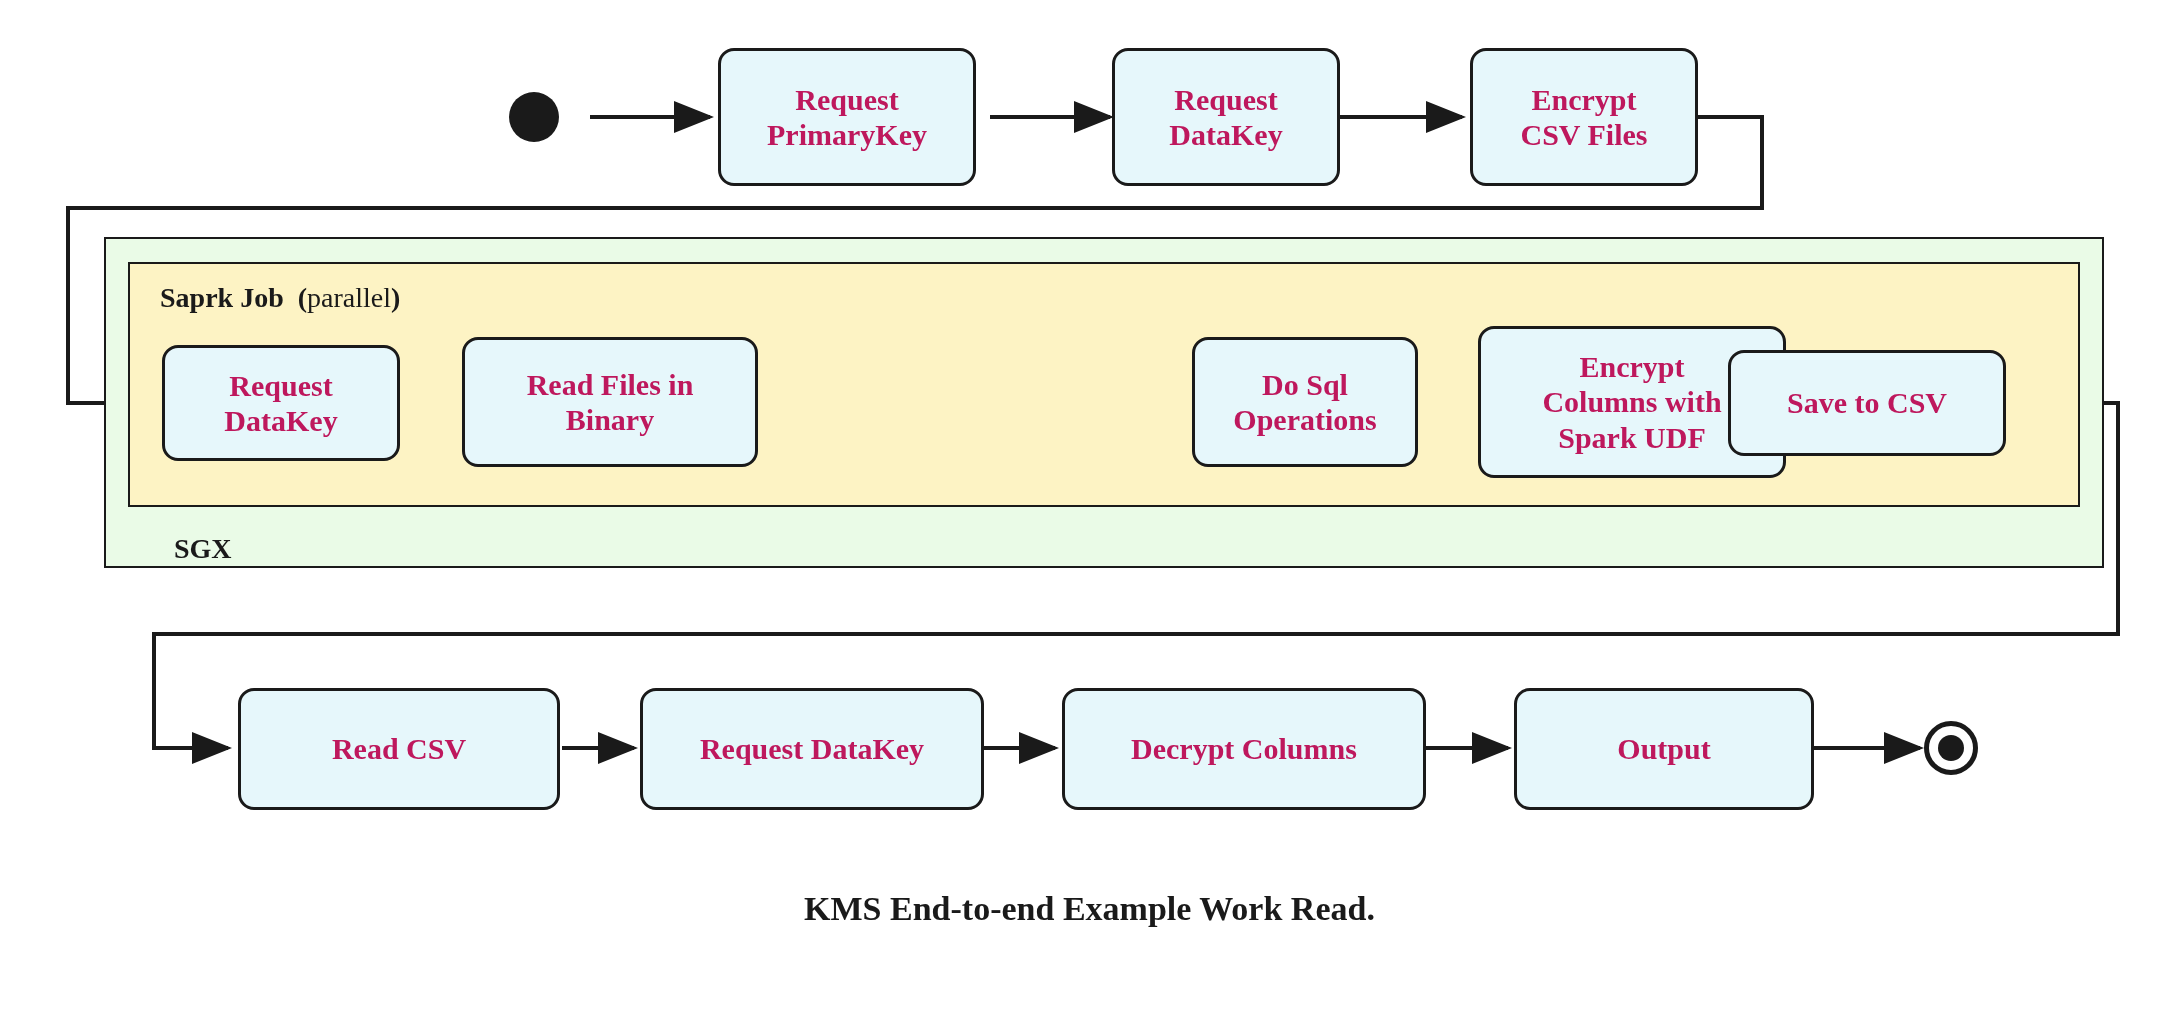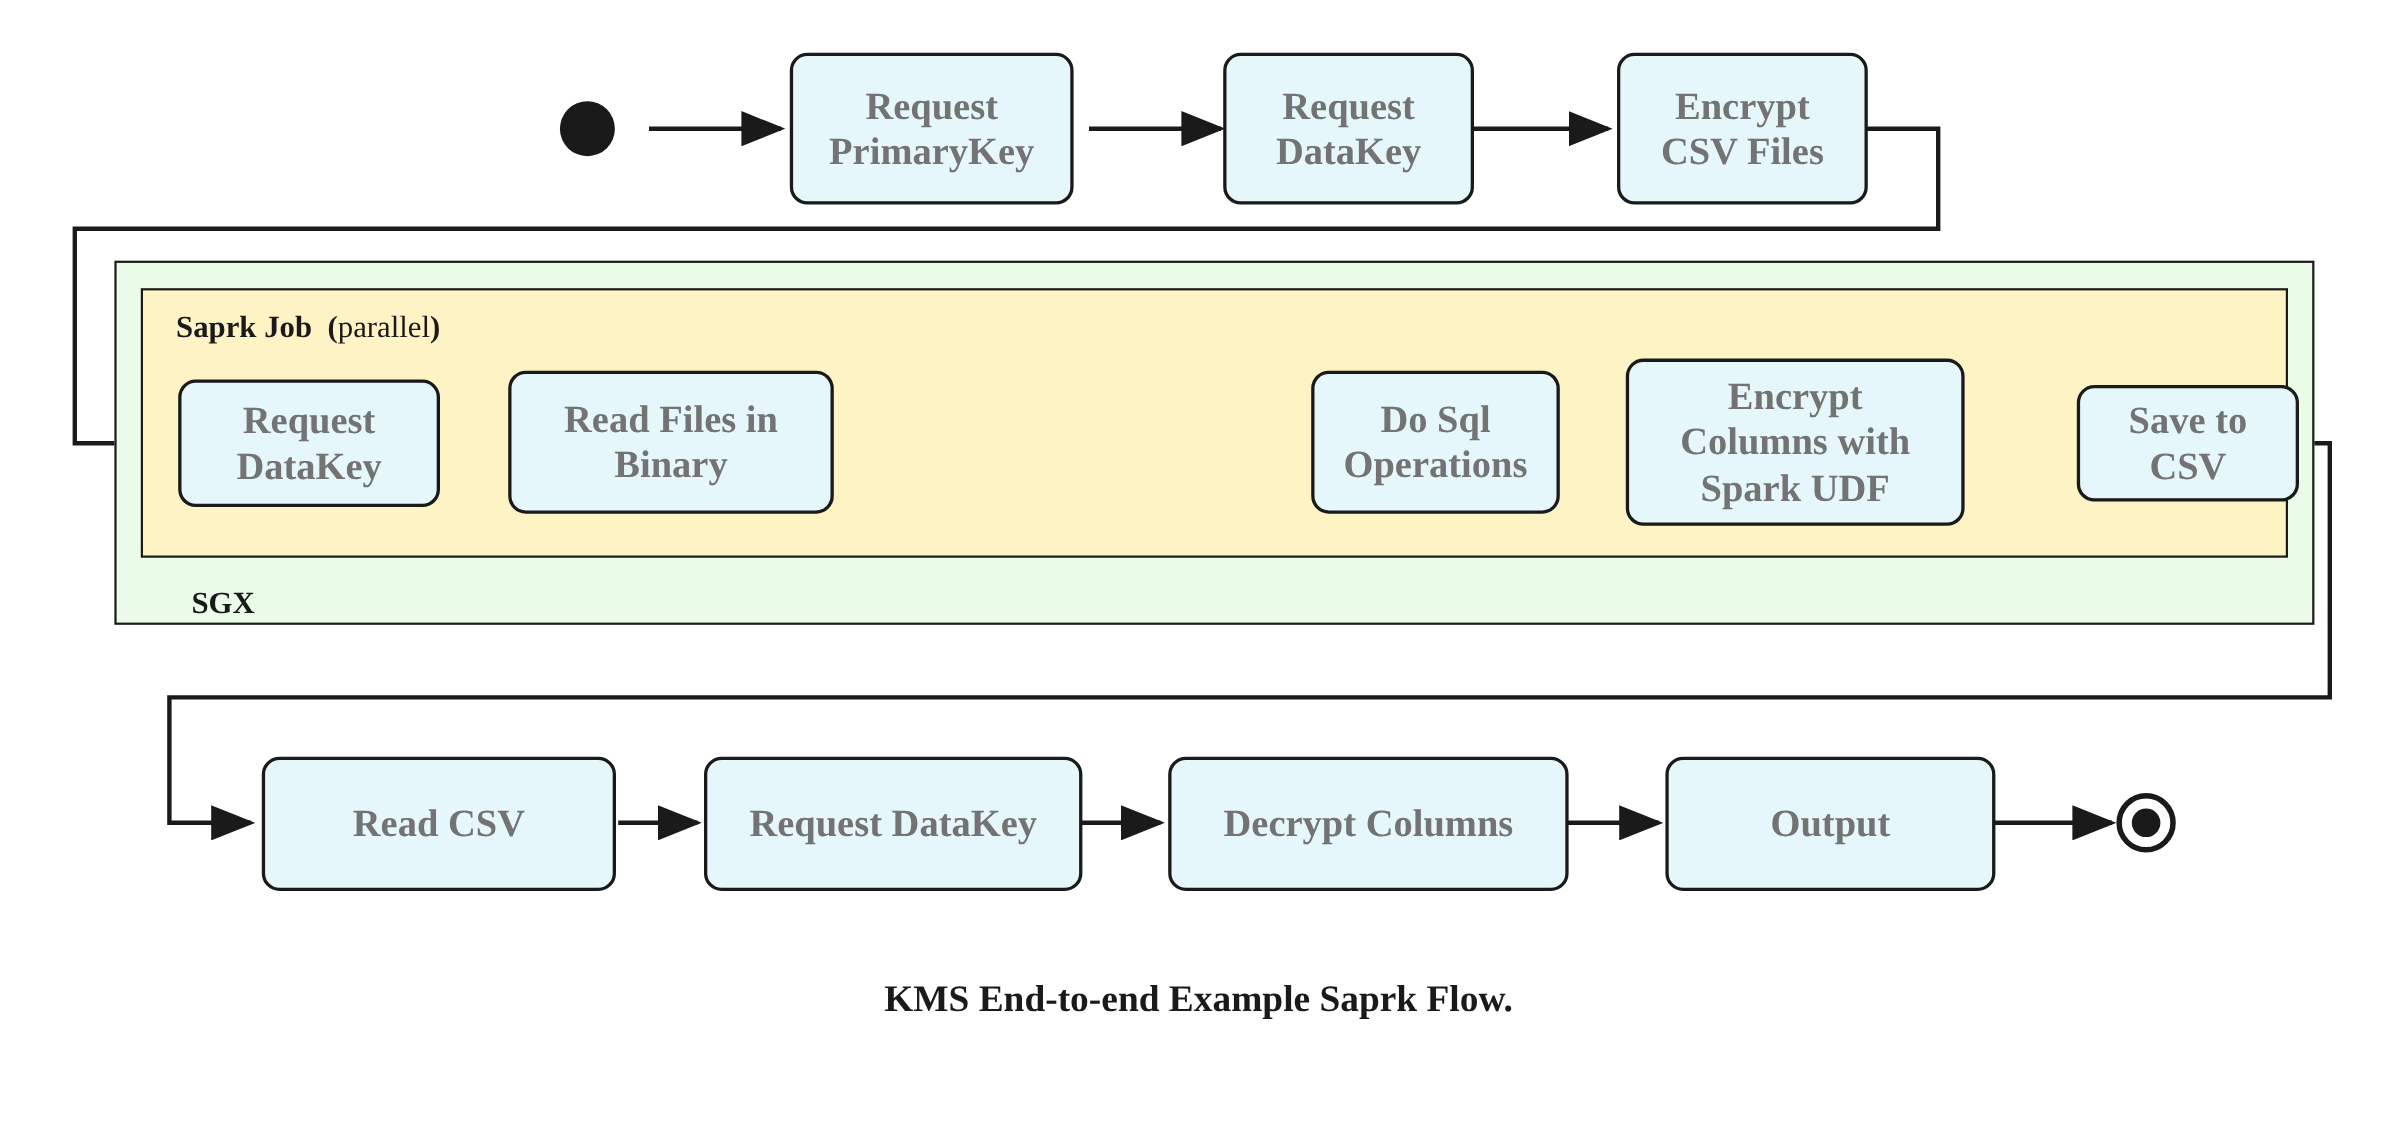--- a/index.html
+++ b/index.html
@@ -31,25 +31,25 @@
     position: absolute;
     box-sizing: border-box;
     background: #e6f7fb;
     border: 3px solid #1a1a1a;
     border-radius: 16px;
     display: flex;
     align-items: center;
     justify-content: center;
     text-align: center;
     font-weight: bold;
-    font-size: 35px;
+    font-size: 30px;
     line-height: 1.18;
     padding: 4px 6px;
     white-space: pre-line;
-    color: #737373;
+    color: #be185d;
   }
   .region-sgx {
     position: absolute;
     box-sizing: border-box;
     background: #eafbe7;
     border: 2px solid #1a1a1a;
   }
   .region-spark {
     position: absolute;
     box-sizing: border-box;
@@ -153,26 +153,26 @@
 
   <div class="node" style="left:162px; top:345px; width:238px; height:116px;">Request
 DataKey</div>
   <div class="node" style="left:462px; top:337px; width:296px; height:130px;">Read Files in
 Binary</div>
   <div class="node" style="left:1192px; top:337px; width:226px; height:130px;">Do Sql
 Operations</div>
   <div class="node" style="left:1478px; top:326px; width:308px; height:152px;">Encrypt
 Columns with
 Spark UDF</div>
-  <div class="node" style="left:1888px; top:350px; width:202px; height:106px;">Save to CSV</div>
+  <div class="node" style="left:1728px; top:350px; width:278px; height:106px;">Save to CSV</div>
 
   <div class="node" style="left:238px; top:688px; width:322px; height:122px;">Read CSV</div>
   <div class="node" style="left:640px; top:688px; width:344px; height:122px;">Request DataKey</div>
   <div class="node" style="left:1062px; top:688px; width:364px; height:122px;">Decrypt Columns</div>
   <div class="node" style="left:1514px; top:688px; width:300px; height:122px;">Output</div>
 
   <div class="end-dot" style="left:1924px; top:721px;">
     <div class="inner"></div>
   </div>
 
-  <div class="caption" style="left:0; top:890px;">KMS End-to-end Example Saprk Flow.</div>
+  <div class="caption" style="left:0; top:890px;">KMS End-to-end Example Work Read.</div>
 
 </div>
 
 </body></html>

